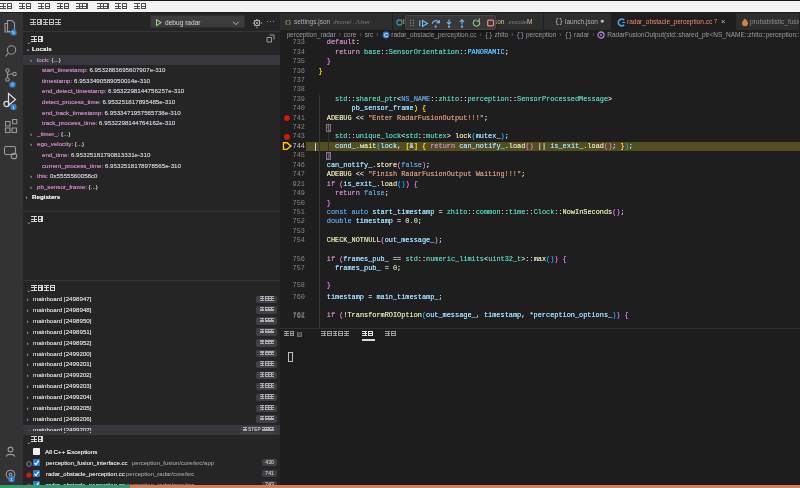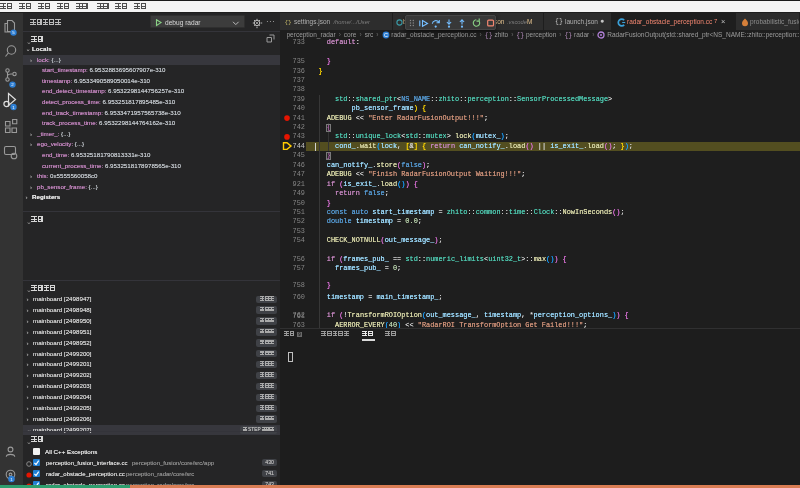--- a/index.html
+++ b/index.html
@@ -250,20 +250,21 @@
         <text x="4" y="6.3" font-size="5.5" fill="#fff" text-anchor="middle" font-family="Liberation Sans">C</text>
       </svg> <span style="color:#9d9d9d">radar_obstacle_perception.cc</span><span style="color:#6e6e6e;padding:0 3px">›</span><span class="mono" style="color:#b089b8">{}</span> <span style="color:#9d9d9d">zhito</span><span style="color:#6e6e6e;padding:0 3px">›</span><span class="mono" style="color:#b089b8">{}</span> <span style="color:#9d9d9d">perception</span><span style="color:#6e6e6e;padding:0 3px">›</span><span class="mono" style="color:#b089b8">{}</span> <span style="color:#9d9d9d">radar</span><span style="color:#6e6e6e;padding:0 3px">›</span><svg width="8" height="8" style="vertical-align:-1.5px">
         <circle cx="4" cy="4" r="3" fill="none" stroke="#b180d7" stroke-width="1.3"></circle>
         <circle cx="4" cy="4" r="1" fill="#b180d7"></circle>
       </svg> <span style="color:#9d9d9d">RadarFusionOutput(std::shared_ptr&lt;NS_NAME::zhito::perception::SensorProcessedMessage&gt;)</span></div>
 <div class="abs" style="left:0;top:25.3px;width:520px;height:306px;overflow:hidden">
 <div class="abs" style="left:26px;top:103.6px;width:494px;height:9.42px;background:#534e20"></div>
 <div class="abs" style="left:39.3px;top:56.5px;width:1px;height:235.5px;background:#373737"></div>
 <div class="abs" style="left:47.6px;top:84.8px;width:1px;height:28.3px;background:#333333"></div>
 <div class="row" style="top:0.00px"><span class="ln" style="color:#858585">733</span><span class="code">  <span class="kc">default</span>:</span></div>
+<div class="row" style="top:9.42px"><span class="ln" style="color:#858585">734</span><span class="code">    <span class="kc">return</span> <span class="ty">base</span>::<span class="ty">SensorOrientation</span>::<span class="eb">PANORAMIC</span>;</span></div>
 <div class="row" style="top:18.84px"><span class="ln" style="color:#858585">735</span><span class="code">  <span class="bp">}</span></span></div>
 <div class="row" style="top:28.26px"><span class="ln" style="color:#858585">736</span><span class="code"><span class="bg">}</span></span></div>
 <div class="row" style="top:37.68px"><span class="ln" style="color:#858585">737</span><span class="code"></span></div>
 <div class="row" style="top:47.10px"><span class="ln" style="color:#858585">738</span></div>
 <div class="row" style="top:56.52px"><span class="ln" style="color:#858585">739</span><span class="code">    <span class="ty">std</span>::<span class="ty">shared_ptr</span>&lt;<span class="kb">NS_NAME</span>::<span class="ty">zhito</span>::<span class="ty">perception</span>::<span class="ty">SensorProcessedMessage</span>&gt;</span></div>
 <div class="row" style="top:65.94px"><span class="ln" style="color:#858585">740</span><span class="code">        <span class="va">pb_sensor_frame</span><span class="bg">)</span> <span class="bg">{</span></span></div>
 <div class="row" style="top:75.36px"><span class="ln" style="color:#858585">741</span><span class="code">  <span class="fn">ADEBUG</span> &lt;&lt; <span class="st">"Enter RadarFusionOutput!!!"</span>;</span></div>
 <div class="row" style="top:84.78px"><span class="ln" style="color:#858585">742</span><span class="code">  <span class="bp">{</span></span></div>
 <div class="row" style="top:94.20px"><span class="ln" style="color:#858585">743</span><span class="code">    <span class="ty">std</span>::<span class="ty">unique_lock</span>&lt;<span class="ty">std</span>::<span class="ty">mutex</span>&gt; <span class="fn">lock</span><span class="bb">(</span><span class="va">mutex_</span><span class="bb">)</span>;</span></div>
 <div class="row" style="top:103.62px"><span class="ln" style="color:#c6c6c6">744</span><span class="code">    <span class="va">cond_</span>.<span class="fn">wait</span><span class="bb">(</span><span class="va">lock</span>, <span class="bg">[</span>&amp;<span class="bg">]</span> <span class="bg">{</span> <span class="kc">return</span> <span class="va">can_notify_</span>.<span class="fn">load</span><span class="bp">(</span><span class="bp">)</span> || <span class="va">is_exit_</span>.<span class="fn">load</span><span class="bp">(</span><span class="bp">)</span>; <span class="bg">}</span><span class="bb">)</span>;</span></div>
@@ -276,21 +277,20 @@
 <div class="row" style="top:169.56px"><span class="ln" style="color:#858585">751</span><span class="code">  <span class="kb">const</span> <span class="kb">auto</span> <span class="va">start_timestamp</span> = <span class="ty">zhito</span>::<span class="ty">common</span>::<span class="ty">time</span>::<span class="ty">Clock</span>::<span class="fn">NowInSeconds</span><span class="bp">(</span><span class="bp">)</span>;</span></div>
 <div class="row" style="top:178.98px"><span class="ln" style="color:#858585">752</span><span class="code">  <span class="kb">double</span> <span class="va">timestamp</span> = <span class="nu">0.0</span>;</span></div>
 <div class="row" style="top:188.40px"><span class="ln" style="color:#858585">753</span><span class="code"></span></div>
 <div class="row" style="top:197.82px"><span class="ln" style="color:#858585">754</span><span class="code">  <span class="fn">CHECK_NOTNULL</span><span class="bp">(</span><span class="va">out_message_</span><span class="bp">)</span>;</span></div>
 <div class="row" style="top:216.66px"><span class="ln" style="color:#858585">756</span><span class="code">  <span class="kc">if</span> <span class="bp">(</span><span class="va">frames_pub_</span> == <span class="ty">std</span>::<span class="ty">numeric_limits</span>&lt;<span class="ty">uint32_t</span>&gt;::<span class="fn">max</span><span class="bb">(</span><span class="bb">)</span><span class="bp">)</span> <span class="bp">{</span></span></div>
 <div class="row" style="top:226.08px"><span class="ln" style="color:#858585">757</span><span class="code">    <span class="va">frames_pub_</span> = <span class="nu">0</span>;</span></div>
 <div class="row" style="top:243px"><span class="ln" style="color:#858585">758</span><span class="code">  <span class="bp">}</span></span></div>
 <div class="row" style="top:254.34px"><span class="ln" style="color:#858585">760</span><span class="code">  <span class="va">timestamp</span> = <span class="va">main_timestamp_</span>;</span></div>
 <div class="row" style="top:274px"><span class="ln" style="color:#858585">761</span><span class="code"></span></div>
 <div class="row" style="top:273.18px"><span class="ln" style="color:#858585">762</span><span class="code">  <span class="kc">if</span> <span class="bp">(</span>!<span class="fn">TransformROIOption</span><span class="bb">(</span><span class="va">out_message_</span>, <span class="va">timestamp</span>, *<span class="va">perception_options_</span><span class="bb">)</span><span class="bp">)</span> <span class="bp">{</span></span></div>
-<div class="row" style="top:282.60px"><span class="ln" style="color:#858585">763</span><span class="code">    <span class="fn">AERROR_EVERY</span><span class="bb">(</span><span class="nu">40</span><span class="bb">)</span> &lt;&lt; <span class="st">"RadarROI TransformOption Get Failed!!!"</span>;</span></div>
 <svg class="abs" style="left:0px;top:0" width="15" height="300">
         <circle cx="7" cy="80.1" r="2.8" fill="#e51400"></circle>
         <circle cx="7" cy="98.9" r="2.8" fill="#e51400"></circle>
         <path d="M3.5 104.8 h3.5 l4 3.3 -4 3.3 h-3.5 z" fill="none" stroke="#ffcc00" stroke-width="1.4"></path>
       </svg>
 <div class="abs" style="left:35px;top:104.6px;width:1px;height:8px;background:#d0d0d0"></div>
 <div class="abs" style="left:45.5px;top:85.8px;width:5.5px;height:8px;border:1px solid #7a7a7a;background:#3a3a3a55"></div>
 <div class="abs" style="left:45.5px;top:114.0px;width:5.5px;height:8px;border:1px solid #7a7a7a;background:#3a3a3a55"></div>
 </div>
 <div class="abs" style="left:125px;top:1.5px;width:91px;height:15px;background:#383838;

